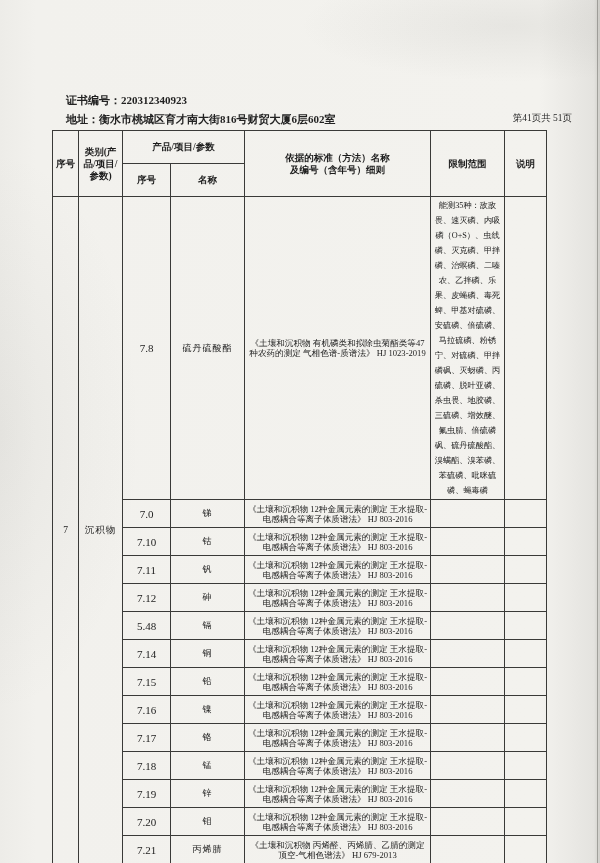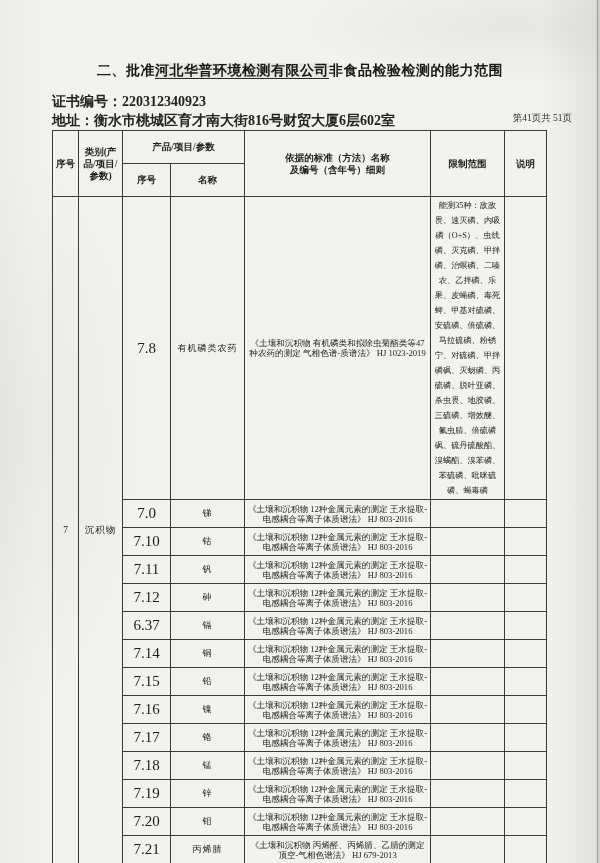--- a/index.html
+++ b/index.html
@@ -26,21 +26,21 @@
   .doc-title{
     position:absolute;top:62px;left:0;width:100%;
     text-align:center;font-size:14px;font-weight:bold;
     letter-spacing:0.5px;color:#171717;
   }
   .doc-title .u{
     border-bottom:1.5px solid #2a2a2a;
     background:rgba(90,90,85,0.07);
   }
   .meta-line{
-    position:absolute;left:52px;font-size:14px;font-weight:bold;color:#222;
+    position:absolute;left:66px;font-size:11px;font-weight:bold;color:#222;
   }
   .cert{top:93px;}
   .addr{top:112px;}
   .page-info{
     position:absolute;top:112px;right:28px;
     font-size:9.5px;font-weight:normal;color:#2a2a2a;
   }
   table.main{
     position:absolute;left:52px;top:130px;
     width:494px;
@@ -56,40 +56,37 @@
     vertical-align:middle;
     overflow:hidden;
   }
   thead th{
     font-weight:bold;font-size:9.5px;line-height:12px;
     height:30px;
   }
   .pre{white-space:pre-line;margin-top:8px;}
   tbody tr{height:28px;}
   tbody tr.tall{height:243px;}
-  .seq-cell{font-size:15px;}
+  .seq-cell{font-size:11px;}
   .name-cell{font-size:9px;letter-spacing:1px;}
   .std-cell{font-size:8.6px;line-height:10px;padding:1px 3px;}
   .cat-cell{font-size:9.5px;}
   .cat-label{letter-spacing:1px;margin-left:33px;}
   .limit-cell{
     vertical-align:top;text-align:left;
     font-size:8.2px;line-height:15px;
     padding:2px 2px;letter-spacing:0px;
   }
   .note-cell{font-size:9px;}
 </style>
 </head>
 <body>
 
 <div class="page">
 
-  <div class="doc-title">
-    <span>二、批准</span><span class="u">河北华普环境检测有限公司</span><span>非食品检验检测的能力范围</span>
-  </div>
 
   <div class="meta-line cert">
     <span>证书编号：</span><span>220312340923</span>
   </div>
 
   <div class="meta-line addr">
     <span>地址：</span><span>衡水市桃城区育才南大街816号财贸大厦6层602室</span>
   </div>
 
   <div class="page-info">第41页共 51页</div>
@@ -117,21 +114,21 @@
       <tr>
         <th>序号</th>
         <th>名称</th>
       </tr>
     </thead>
     <tbody>
         <tr class="tall">
           <td class="cat-cell" rowspan="14">7</td>
           <td class="cat-cell cat-label" rowspan="14">沉积物</td>
           <td class="seq-cell">7.8</td>
-          <td class="name-cell">有机磷类农药</td>
+          <td class="name-cell">硫丹硫酸酯</td>
           <td class="std-cell">《土壤和沉积物 有机磷类和拟除虫菊酯类等47种农药的测定 气相色谱-质谱法》 HJ 1023-2019</td>
           <td class="limit-cell">能测35种：敌敌畏、速灭磷、内吸磷（O+S）、虫线磷、灭克磷、甲拌磷、治螟磷、二嗪农、乙拌磷、乐果、皮蝇磷、毒死蜱、甲基对硫磷、安硫磷、倍硫磷、马拉硫磷、粉锈宁、对硫磷、甲拌磷砜、灭蚜磷、丙硫磷、脱叶亚磷、杀虫畏、地胶磷、三硫磷、增效醚、氟虫腈、倍硫磷砜、硫丹硫酸酯、溴螨酯、溴苯磷、苯硫磷、吡咪硫磷、蝇毒磷</td>
           <td class="note-cell"></td>
         </tr>
         <tr>
           <td class="seq-cell">7.0</td>
           <td class="name-cell">锑</td>
           <td class="std-cell">《土壤和沉积物 12种金属元素的测定 王水提取-电感耦合等离子体质谱法》 HJ 803-2016</td>
           <td class="note-cell"></td>
           <td class="note-cell"></td>
@@ -151,21 +148,21 @@
           <td class="note-cell"></td>
         </tr>
         <tr>
           <td class="seq-cell">7.12</td>
           <td class="name-cell">砷</td>
           <td class="std-cell">《土壤和沉积物 12种金属元素的测定 王水提取-电感耦合等离子体质谱法》 HJ 803-2016</td>
           <td class="note-cell"></td>
           <td class="note-cell"></td>
         </tr>
         <tr>
-          <td class="seq-cell">6.37</td>
+          <td class="seq-cell">5.48</td>
           <td class="name-cell">镉</td>
           <td class="std-cell">《土壤和沉积物 12种金属元素的测定 王水提取-电感耦合等离子体质谱法》 HJ 803-2016</td>
           <td class="note-cell"></td>
           <td class="note-cell"></td>
         </tr>
         <tr>
           <td class="seq-cell">7.14</td>
           <td class="name-cell">铜</td>
           <td class="std-cell">《土壤和沉积物 12种金属元素的测定 王水提取-电感耦合等离子体质谱法》 HJ 803-2016</td>
           <td class="note-cell"></td>

